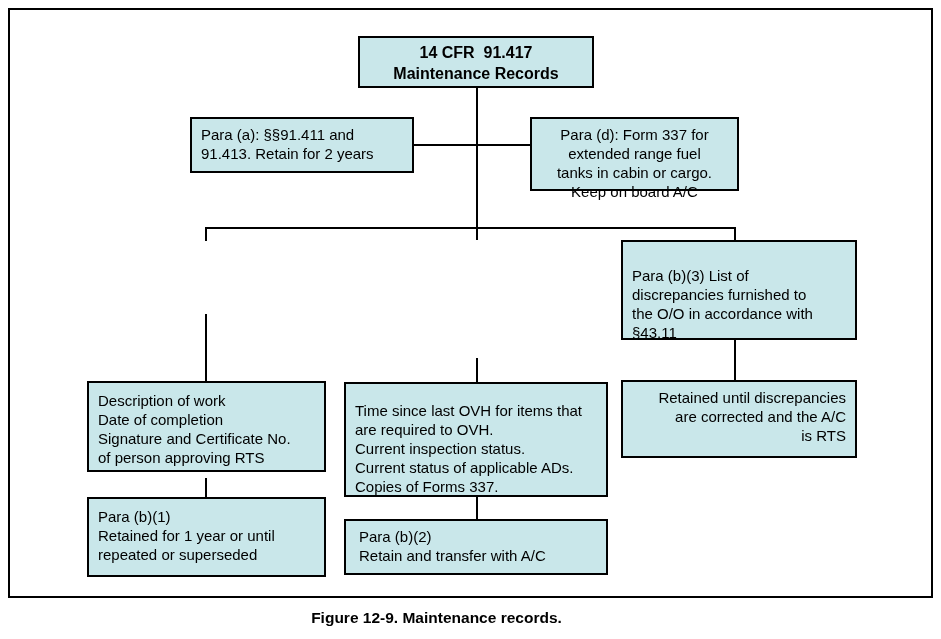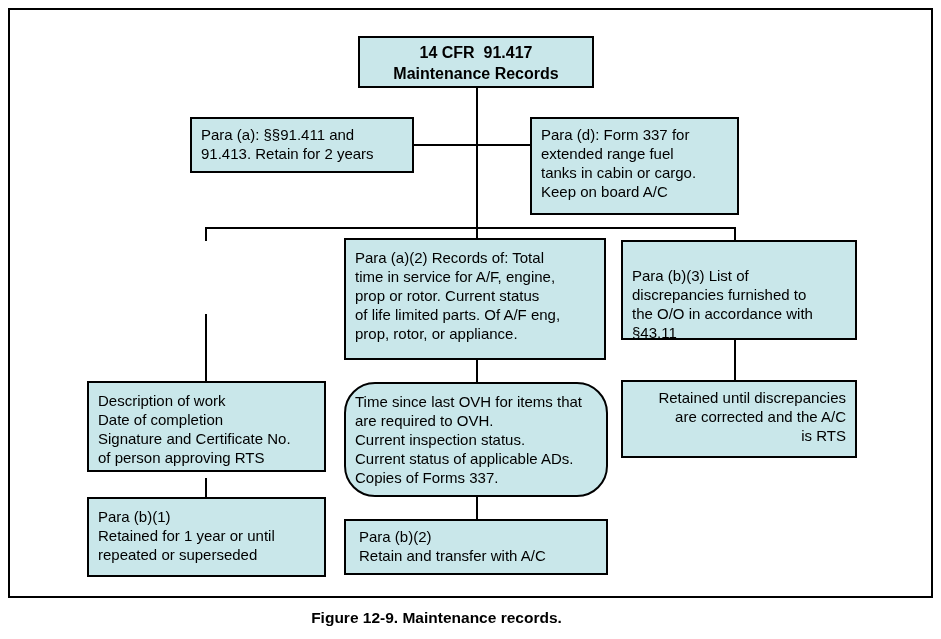--- a/index.html
+++ b/index.html
@@ -45,26 +45,26 @@
   .hline, .vline {
     position: absolute;
     background: var(--line-color);
   }
   .hline { height: 2px; }
   .vline { width: 2px; }
 
   
   #node-root     { left: 358px; top: 36px;  width: 236px; height: 52px; }
   #node-para-a   { left: 190px; top: 117px; width: 224px; height: 56px; }
-  #node-para-d   { left: 530px; top: 117px; width: 209px; height: 98px; }
+  #node-para-d   { left: 530px; top: 117px; width: 209px; height: 74px; text-align: center; }
   #node-para-a1  { left: 86px;  top: 240px; width: 240px; height: 76px; }
   #node-para-a2  { left: 344px; top: 238px; width: 262px; height: 122px; padding-top: 8px; }
   #node-para-b3  { left: 621px; top: 240px; width: 236px; height: 100px; padding-top: 24px; }
   #node-desc     { left: 87px;  top: 381px; width: 239px; height: 91px;  padding-top: 8px; }
-  #node-ovh      { left: 344px; top: 382px; width: 264px; height: 115px; padding-top: 8px; border-radius: 31px; }
+  #node-ovh      { left: 344px; top: 382px; width: 264px; height: 115px; padding-top: 17px; }
   #node-retained { left: 621px; top: 380px; width: 236px; height: 78px; text-align: right; }
   #node-para-b1  { left: 87px;  top: 497px; width: 239px; height: 80px;  padding-top: 8px; }
   #node-para-b2  { left: 344px; top: 519px; width: 264px; height: 56px; padding-left: 13px; }
 
   
   #line-root-down   { left: 476px; top: 88px;  height: 152px; }
   #line-para-a-d    { left: 413px; top: 144px; width: 118px; }
   #line-distribute  { left: 205px; top: 227px; width: 531px; }
   #line-stub-left   { left: 205px; top: 227px; height: 14px; }
   #line-stub-right  { left: 734px; top: 227px; height: 14px; }
@@ -107,25 +107,20 @@
 
   <div class="node" id="node-para-a">Para (a): §§91.411 and
 91.413. Retain for 2 years</div>
 
   <div class="node" id="node-para-d">Para (d): Form 337 for
 extended range fuel
 tanks in cabin or cargo.
 Keep on board A/C</div>
 
 
-  <div class="node" id="node-para-a2">Para (a)(2) Records of: Total
-time in service for A/F, engine,
-prop or rotor. Current status
-of life limited parts. Of A/F eng,
-prop, rotor, or appliance.</div>
 
   <div class="node" id="node-para-b3">Para (b)(3) List of
 discrepancies furnished to
 the O/O in accordance with
 §43.11</div>
 
   <div class="node" id="node-desc">Description of work
 Date of completion
 Signature and Certificate No.
 of person approving RTS</div>

